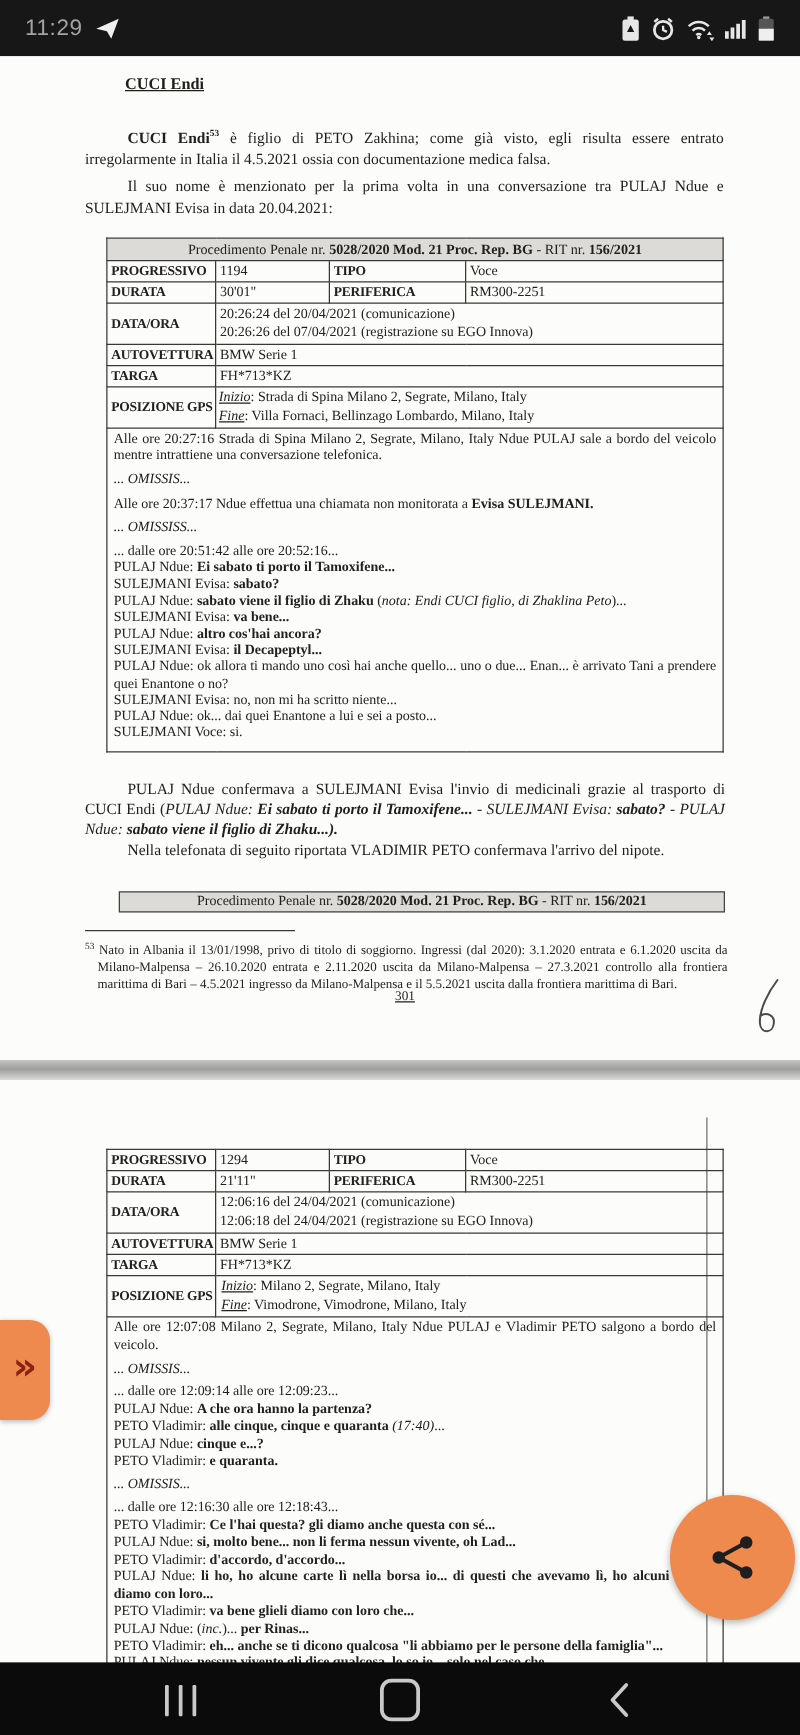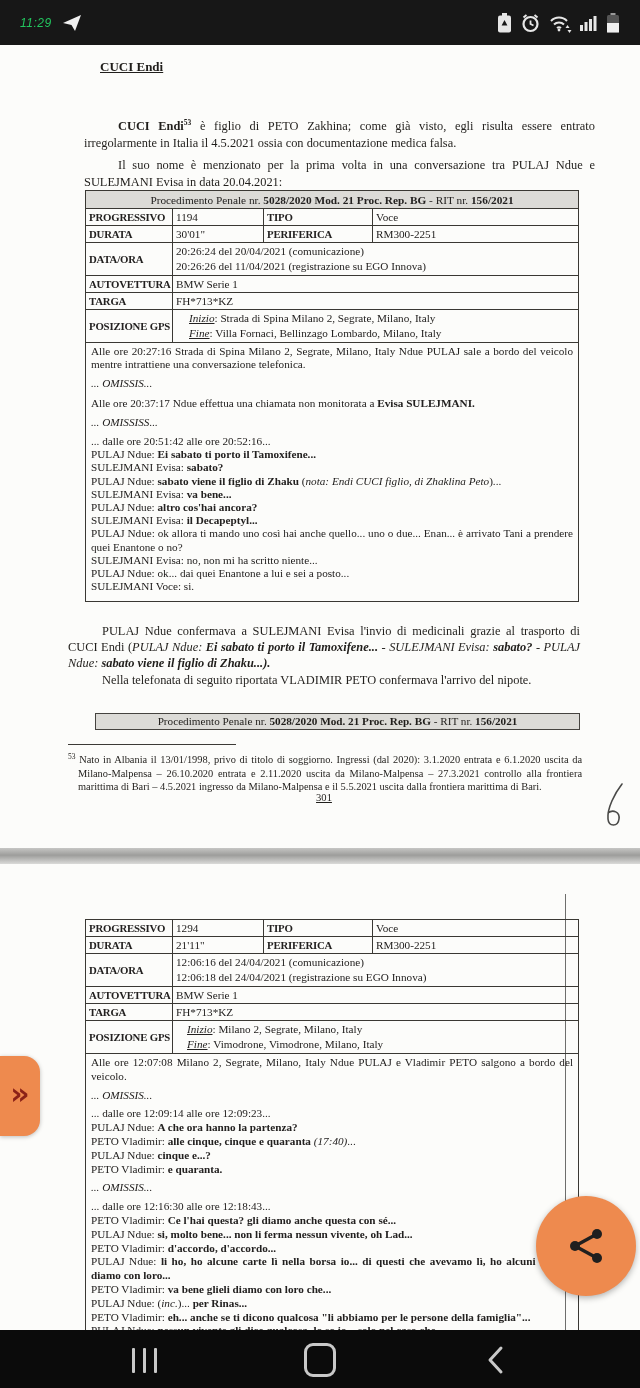--- a/index.html
+++ b/index.html
@@ -4,34 +4,34 @@
 <style>
   html,body{margin:0;padding:0;background:#000;}
   .screen{position:relative;width:640px;height:1388px;background:#000;overflow:hidden;
           font-family:"Liberation Serif","DejaVu Serif",serif;}
 
   
   .statusbar{position:absolute;top:0;left:0;width:640px;height:45px;background:#171717;
              display:flex;align-items:center;justify-content:space-between;padding:0 20px;box-sizing:border-box;
              font-family:"Liberation Sans","DejaVu Sans",sans-serif;}
   .sb-left{display:flex;align-items:center;gap:10px;}
-  .sb-time{color:#22c55e;font-size:12px;letter-spacing:.5px;font-style:italic;}
+  .sb-time{color:#a3a3a3;font-size:18px;letter-spacing:.5px;}
   .sb-right{display:flex;align-items:center;gap:8px;}
   .sb-right svg{display:block;}
 
   
   .docarea{position:absolute;top:45px;left:0;width:640px;height:1285px;background:#efefed;}
   .page{position:absolute;left:0;width:640px;background:#fcfcfa;color:#201e1b;}
   .page1{top:0;height:803px;}
   .pagegap{position:absolute;top:803px;left:0;width:640px;height:16px;
            background:linear-gradient(180deg,#c6c6c4 0%,#9d9d9b 45%,#dadad8 100%);}
   .page2{top:819px;height:466px;}
 
   .title{position:absolute;left:100px;top:14px;font-weight:bold;font-size:13px;text-decoration:underline;}
-  .bodyp{position:absolute;left:68px;width:511px;font-size:12.4px;line-height:17px;text-align:justify;margin:16px;}
+  .bodyp{position:absolute;left:68px;width:511px;font-size:12.4px;line-height:17px;text-align:justify;margin:0;}
   .ind{text-indent:34px;}
   .p1{top:53px;} .p2{top:96px;font-family:Liberation Serif, serif;}
 
   
   .doc-table{border-collapse:collapse;table-layout:fixed;width:493px;position:absolute;left:85px;
              font-size:11.2px;color:#232120;}
   .t1{top:145px;} .t2{top:55px;}
   .doc-table td{border:1px solid #3a3833;padding:0 3px;height:16px;overflow:hidden;white-space:nowrap;
                 vertical-align:middle;}
   .doc-table td.lbl{font-weight:bold;font-size:10.8px;letter-spacing:-.2px;}
@@ -153,34 +153,34 @@
         <tr>
           <td class="lbl">DURATA</td>
           <td>30'01"</td>
           <td class="lbl">PERIFERICA</td>
           <td>RM300-2251</td>
         </tr>
         <tr>
           <td class="lbl">DATA/ORA</td>
           <td class="twoline" colspan="3">
             <div class="cl">20:26:24 del 20/04/2021 (comunicazione)</div>
-            <div class="cl">20:26:26 del 11/04/2021 (registrazione su EGO Innova)</div>
+            <div class="cl">20:26:26 del 07/04/2021 (registrazione su EGO Innova)</div>
           </td>
         </tr>
         <tr>
           <td class="lbl ovf">AUTOVETTURA</td>
           <td colspan="3">BMW Serie 1</td>
         </tr>
         <tr>
           <td class="lbl">TARGA</td>
           <td colspan="3">FH*713*KZ</td>
         </tr>
         <tr>
           <td class="lbl ovf">POSIZIONE GPS</td>
-          <td class="twoline" colspan="3" style="padding-left:16px">
+          <td class="twoline" colspan="3" style="padding-left:2px">
             <div class="cl"><span class="ri ru">Inizio</span><span>: Strada di Spina Milano 2, Segrate, Milano, Italy</span></div>
             <div class="cl"><span class="ri ru">Fine</span><span>: Villa Fornaci, Bellinzago Lombardo, Milano, Italy</span></div>
           </td>
         </tr>
         <tr>
           <td class="trx-td" colspan="4">
             <div class="transcript trx1">
                   <div class="tline"><span>Alle ore 20:27:16 Strada di Spina Milano 2, Segrate, Milano, Italy Ndue PULAJ sale a bordo del veicolo mentre intrattiene una conversazione telefonica.</span></div>
                   <div class="tgap"></div>
                   <div class="tline"><span class="ri">... OMISSIS...</span></div>
@@ -255,21 +255,21 @@
         <tr>
           <td class="lbl ovf">AUTOVETTURA</td>
           <td colspan="3">BMW Serie 1</td>
         </tr>
         <tr>
           <td class="lbl">TARGA</td>
           <td colspan="3">FH*713*KZ</td>
         </tr>
         <tr>
           <td class="lbl ovf">POSIZIONE GPS</td>
-          <td class="twoline" colspan="3" style="padding-left:14px">
+          <td class="twoline" colspan="3" style="padding-left:4px">
             <div class="cl"><span class="ri ru">Inizio</span><span>: Milano 2, Segrate, Milano, Italy</span></div>
             <div class="cl"><span class="ri ru">Fine</span><span>: Vimodrone, Vimodrone, Milano, Italy</span></div>
           </td>
         </tr>
         <tr>
           <td class="trx-td" colspan="4">
             <div class="transcript trx2">
                   <div class="tline"><span>Alle ore 12:07:08 Milano 2, Segrate, Milano, Italy Ndue PULAJ e Vladimir PETO salgono a bordo del veicolo.</span></div>
                   <div class="tgap"></div>
                   <div class="tline"><span class="ri">... OMISSIS...</span></div>

